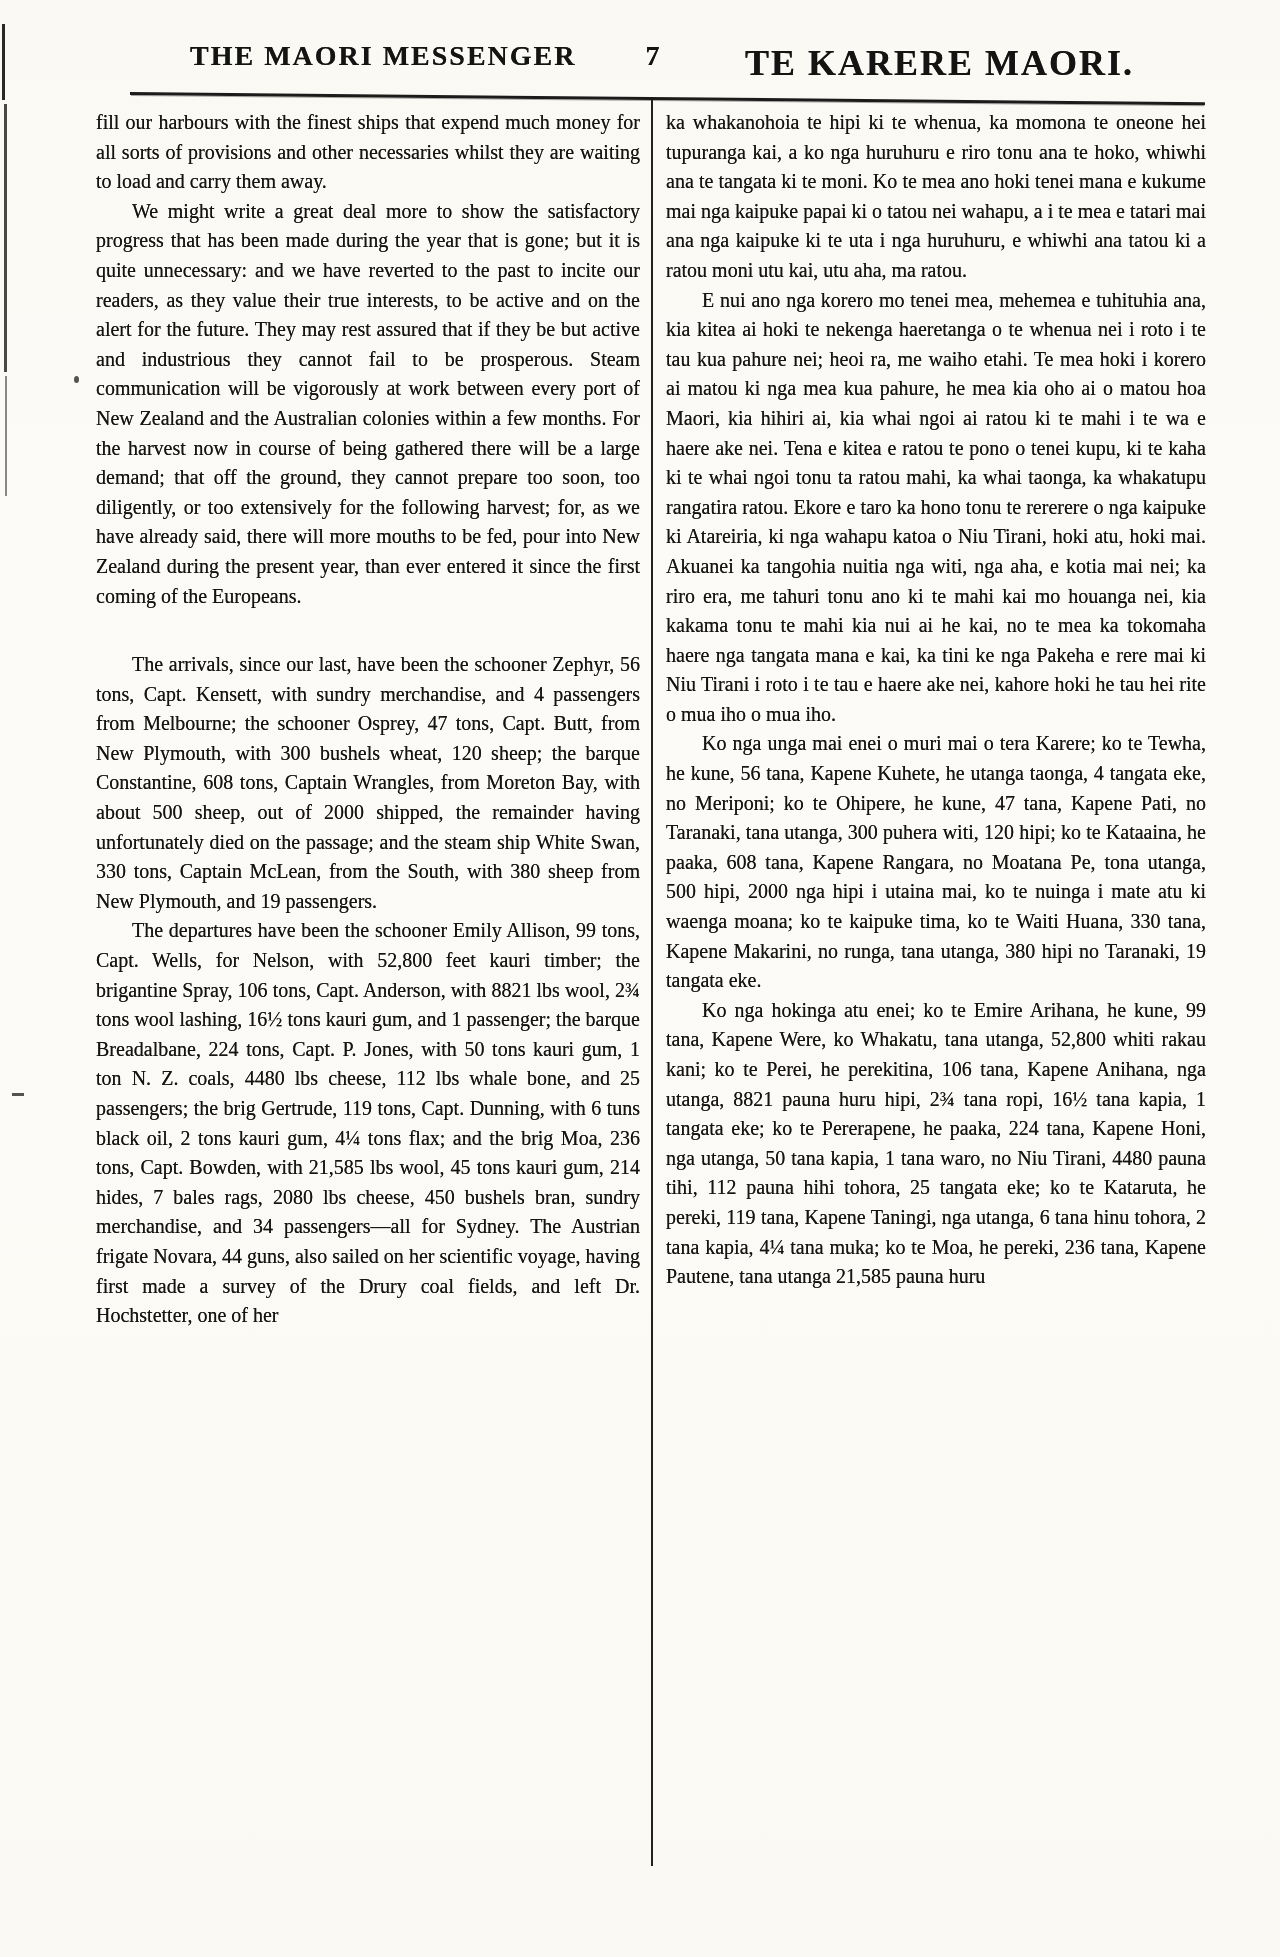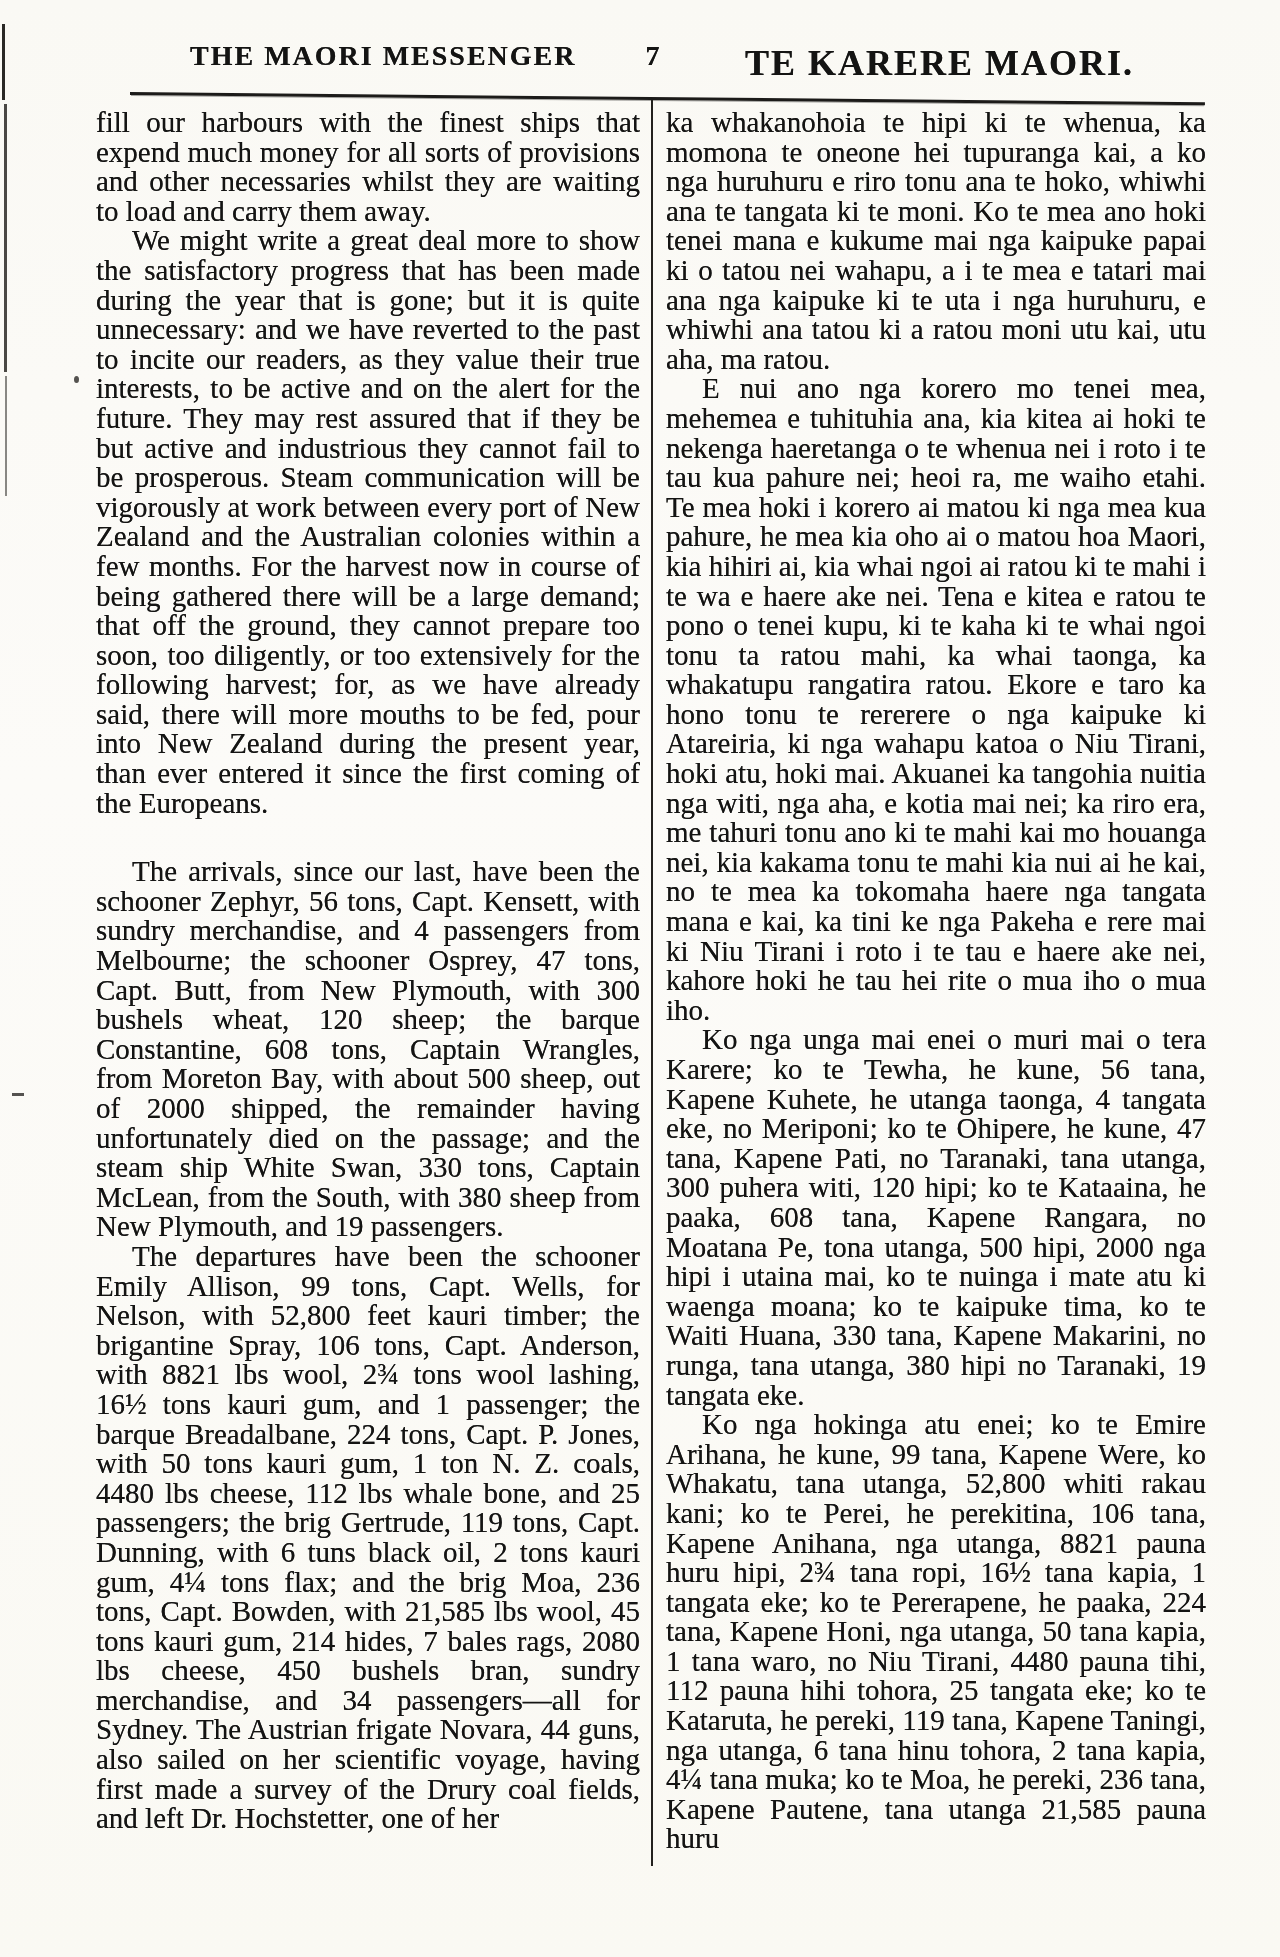--- a/index.html
+++ b/index.html
@@ -66,21 +66,21 @@
   .artifact-edge-top    { left: 2px;  top: 24px;   width: 3px;  height: 76px; }
   .artifact-edge-mid    { left: 4px;  top: 104px;  width: 3px;  height: 268px; opacity: .85; }
   .artifact-edge-low    { left: 5px;  top: 376px;  width: 2px;  height: 120px; opacity: .55; }
   .artifact-speck       { left: 74px; top: 376px;  width: 5px;  height: 7px;  border-radius: 50%; opacity: .8; }
   .artifact-margin-dash { left: 12px; top: 1093px; width: 12px; height: 3px;  opacity: .8; }
 
   
   .col {
     position: absolute;
     top: 108px;
-    font-size: 29px;
+    font-size: 20px;
     line-height: 29.6px;
     text-align: justify;
   }
   .col-left  { left: 96px;  width: 544px; }
   .col-right { left: 666px; width: 540px; }
 
   .col p { margin: 0; }
   .col p.indent { text-indent: 36px; }
   .col p.gap-large { margin-top: 39px; }
   .col p.gap-small { margin-top: 0; }

